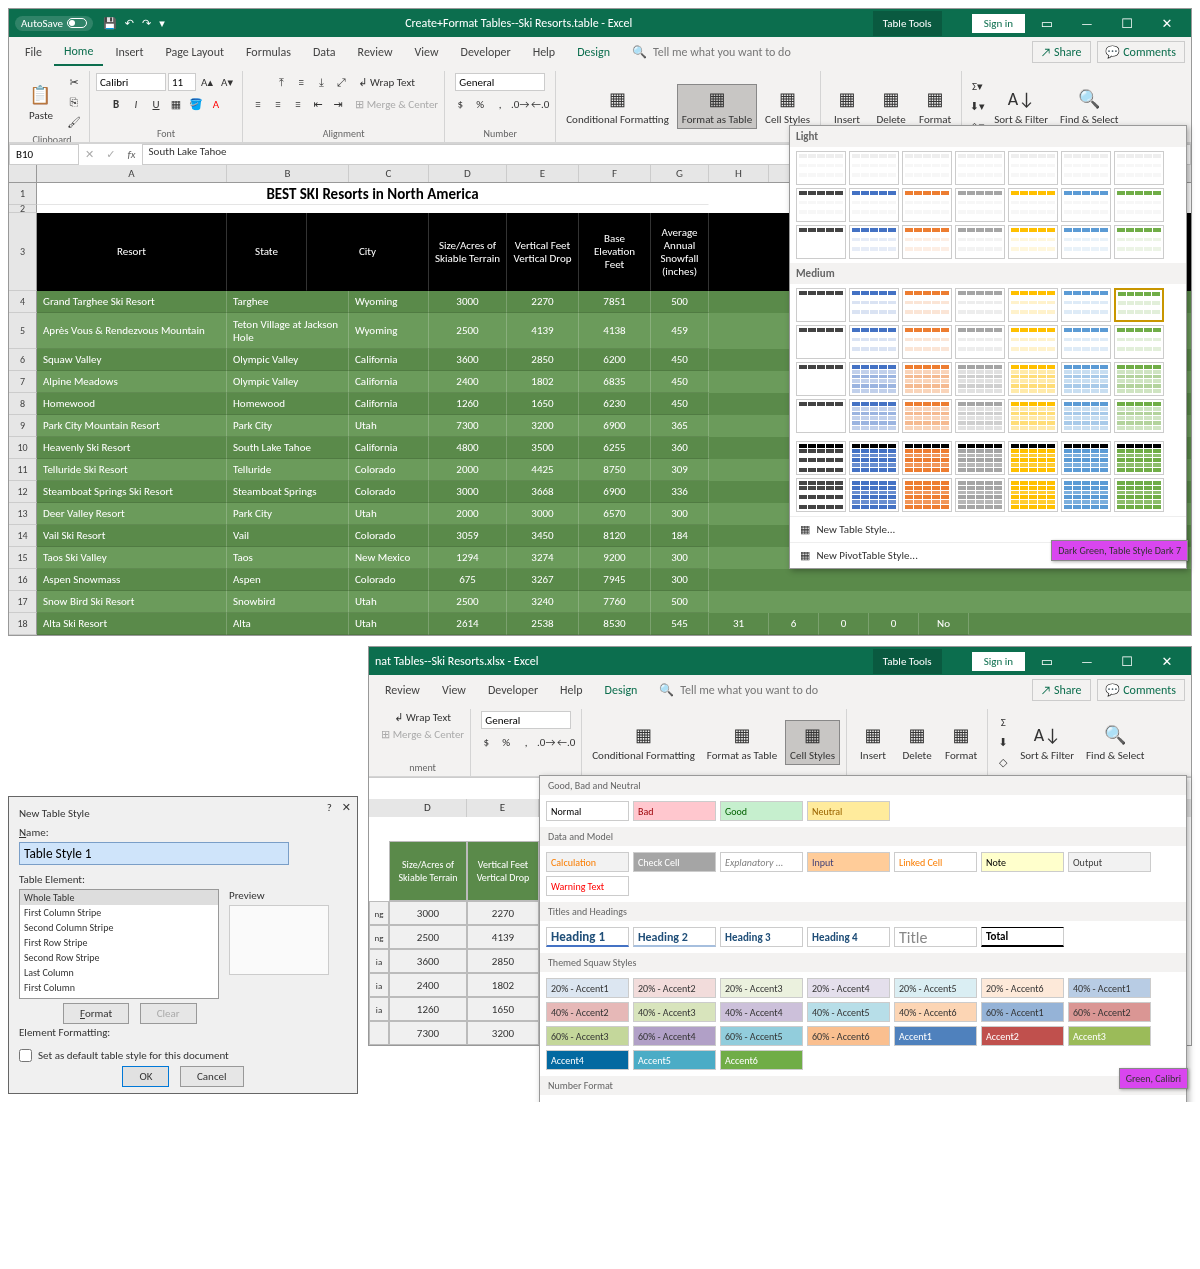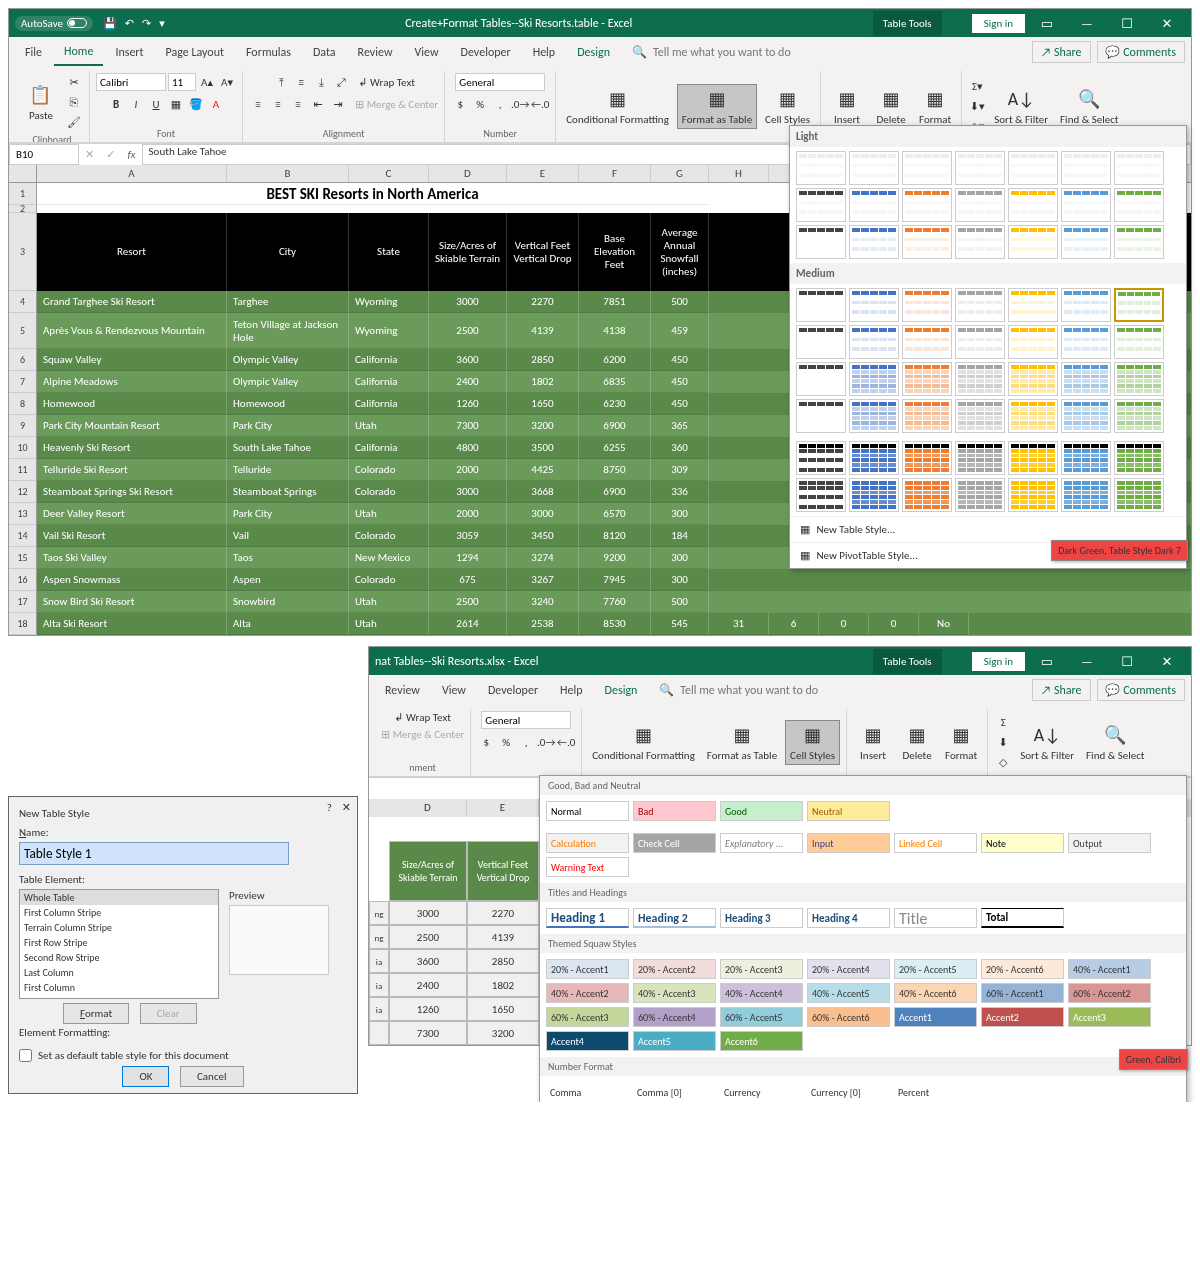--- a/index.html
+++ b/index.html
@@ -57,21 +57,21 @@
 .bandB{background:#6b9b5b;color:#fff}
 .cA{width:190px}.cB{width:122px}.cC{width:80px}.cD{width:78px}.cE{width:72px}.cF{width:72px}.cG{width:58px}.cH{width:60px}.cI{width:50px}.cJ{width:50px}.cK{width:50px}.cL{width:50px}.cM{width:60px}
 .gallery{position:absolute;top:116px;right:4px;width:398px;background:#fff;border:1px solid #999;box-shadow:2px 2px 6px rgba(0,0,0,.3);font-size:11px}
 .gallery .sect{padding:4px 6px;color:#666;font-weight:bold;background:#f3f2f1}
 .gallery .swatches{display:flex;flex-wrap:wrap;gap:3px;padding:4px 6px}
 .swatch{width:50px;height:34px;border:1px solid #ccc;cursor:pointer;padding:2px;display:flex;flex-direction:column;gap:1px}
 .swatch.sel{border:2px solid #c89600}
 .swatch .srow{height:4px;display:flex;gap:1px}
 .swatch .srow span{flex:1}
 .gallery .glink{padding:6px 10px;cursor:pointer;display:flex;align-items:center;gap:6px;border-top:1px solid #eee}
-.tooltip{position:absolute;background:#ef4444;border:1px solid #888;padding:3px 6px;font-size:10px;box-shadow:1px 1px 3px rgba(0,0,0,.3)}
+.tooltip{position:absolute;background:#d946ef;border:1px solid #888;padding:3px 6px;font-size:10px;box-shadow:1px 1px 3px rgba(0,0,0,.3)}
 
 .dlg{width:350px;border:1px solid #666;background:#f0f0f0;padding:10px;font-size:11px;position:relative}
 .dlg .dtit{font-size:11px;margin-bottom:6px}
 .dlg .qx{position:absolute;top:4px;right:6px;display:flex;gap:10px}
 .dlg label{display:block;margin-bottom:3px}
 .dlg input[type=text]{width:270px;border:1px solid #7a9ec7;background:#cfe4fa;padding:2px 4px}
 .dlg .listbox{width:200px;height:110px;border:1px solid #999;background:#fff;overflow:auto;font-size:10px;float:left}
 .dlg .listbox div{padding:1px 4px}
 .dlg .listbox div.sel{background:#ddd}
 .dlg .preview{float:right;width:110px}
@@ -289,22 +289,22 @@
         <div class="rh">1</div>
         <div class="cell" style="width:672px">BEST SKI Resorts in North America</div>
       </div>
     <div class="datarow" style="height:8px">
         <div class="rh" style="line-height:8px">2</div>
         <div style="flex:1;background:#fff"></div>
       </div>
     <div class="datarow h2 hdrrow">
         <div class="rh">3</div>
       <div class="cell cA">Resort</div>
+      <div class="cell cC">State</div>
       <div class="cell cB">City</div>
-      <div class="cell cC">State</div>
       <div class="cell cD">Size/Acres of Skiable Terrain</div>
       <div class="cell cE">Vertical Feet Vertical Drop</div>
       <div class="cell cF">Base Elevation Feet</div>
       <div class="cell cG">Average Annual Snowfall (inches)</div>
     </div>
     <div id="p1rows">
         <div class="datarow bandA">
           <div class="rh">4</div>
           <div class="cell cA" style="">Grand Targhee Ski Resort</div>
           <div class="cell cB" style="">Targhee</div>
@@ -3264,21 +3264,21 @@
         </div>
     <div class="dtit">New Table Style</div>
     <label><u>N</u>ame:</label>
     <input type="text" value="Table Style 1" style="">
     <div style="height:8px"></div>
     <label>Table Element:</label>
     <div style="display:flex;gap:10px">
       <div class="listbox" id="p2list">
             <div class="sel">Whole Table</div>
             <div>First Column Stripe</div>
-            <div>Terrain Column Stripe</div>
+            <div>Second Column Stripe</div>
             <div>First Row Stripe</div>
             <div>Second Row Stripe</div>
             <div>Last Column</div>
             <div>First Column</div>
             <div>Header Row</div>
           </div>
       <div class="preview">
             <label>Preview</label>
             <div class="pbox"></div>
           </div>
@@ -3439,20 +3439,21 @@
     </div>
 
     <div class="csgal" style="top:128px">
       <div class="sect">Good, Bad and Neutral</div>
       <div class="chips" id="cs-gbn">
           <div class="chip" style="background:#fff;color:#000">Normal</div>
           <div class="chip" style="background:#ffc7ce;color:#9c0006">Bad</div>
           <div class="chip" style="background:#c6efce;color:#006100">Good</div>
           <div class="chip" style="background:#ffeb9c;color:#9c6500">Neutral</div>
         </div>
+      <div class="sect">Data and Model</div>
       <div class="chips" id="cs-dm">
           <div class="chip" style="background:#f2f2f2;color:#fa7d00">Calculation</div>
           <div class="chip" style="background:#a5a5a5;color:#fff">Check Cell</div>
           <div class="chip" style="background:#fff;color:#7f7f7f;font-style:italic">Explanatory ...</div>
           <div class="chip" style="background:#ffcc99;color:#3f3f76">Input</div>
           <div class="chip" style="background:#fff;color:#fa7d00">Linked Cell</div>
           <div class="chip" style="background:#ffffcc;color:#000">Note</div>
           <div class="chip" style="background:#f2f2f2;color:#3f3f3f">Output</div>
           <div class="chip" style="background:#fff;color:#ff0000">Warning Text</div>
         </div>
@@ -3481,21 +3482,21 @@
           <div class="chip" style="background:#fcd5b4;">40% - Accent6</div>
           <div class="chip" style="background:#95b3d7;">60% - Accent1</div>
           <div class="chip" style="background:#da9694;">60% - Accent2</div>
           <div class="chip" style="background:#c4d79b;">60% - Accent3</div>
           <div class="chip" style="background:#b1a0c7;">60% - Accent4</div>
           <div class="chip" style="background:#92cddc;">60% - Accent5</div>
           <div class="chip" style="background:#fabf8f;">60% - Accent6</div>
           <div class="chip" style="background:#4f81bd;color:#fff">Accent1</div>
           <div class="chip" style="background:#c0504d;color:#fff">Accent2</div>
           <div class="chip" style="background:#9bbb59;color:#fff">Accent3</div>
-          <div class="chip" style="background:#0c4a6e;color:#fff">Accent4</div>
+          <div class="chip" style="background:#0369a1;color:#fff">Accent4</div>
           <div class="chip" style="background:#4bacc6;color:#fff">Accent5</div>
           <div class="chip" style="background:#70ad47;color:#fff">Accent6</div>
         </div>
       <div class="sect">Number Format</div>
       <div class="chips" id="cs-nf">
           <div class="chip" style="border:none">Comma</div>
           <div class="chip" style="border:none">Comma [0]</div>
           <div class="chip" style="border:none">Currency</div>
           <div class="chip" style="border:none">Currency [0]</div>
           <div class="chip" style="border:none">Percent</div>

